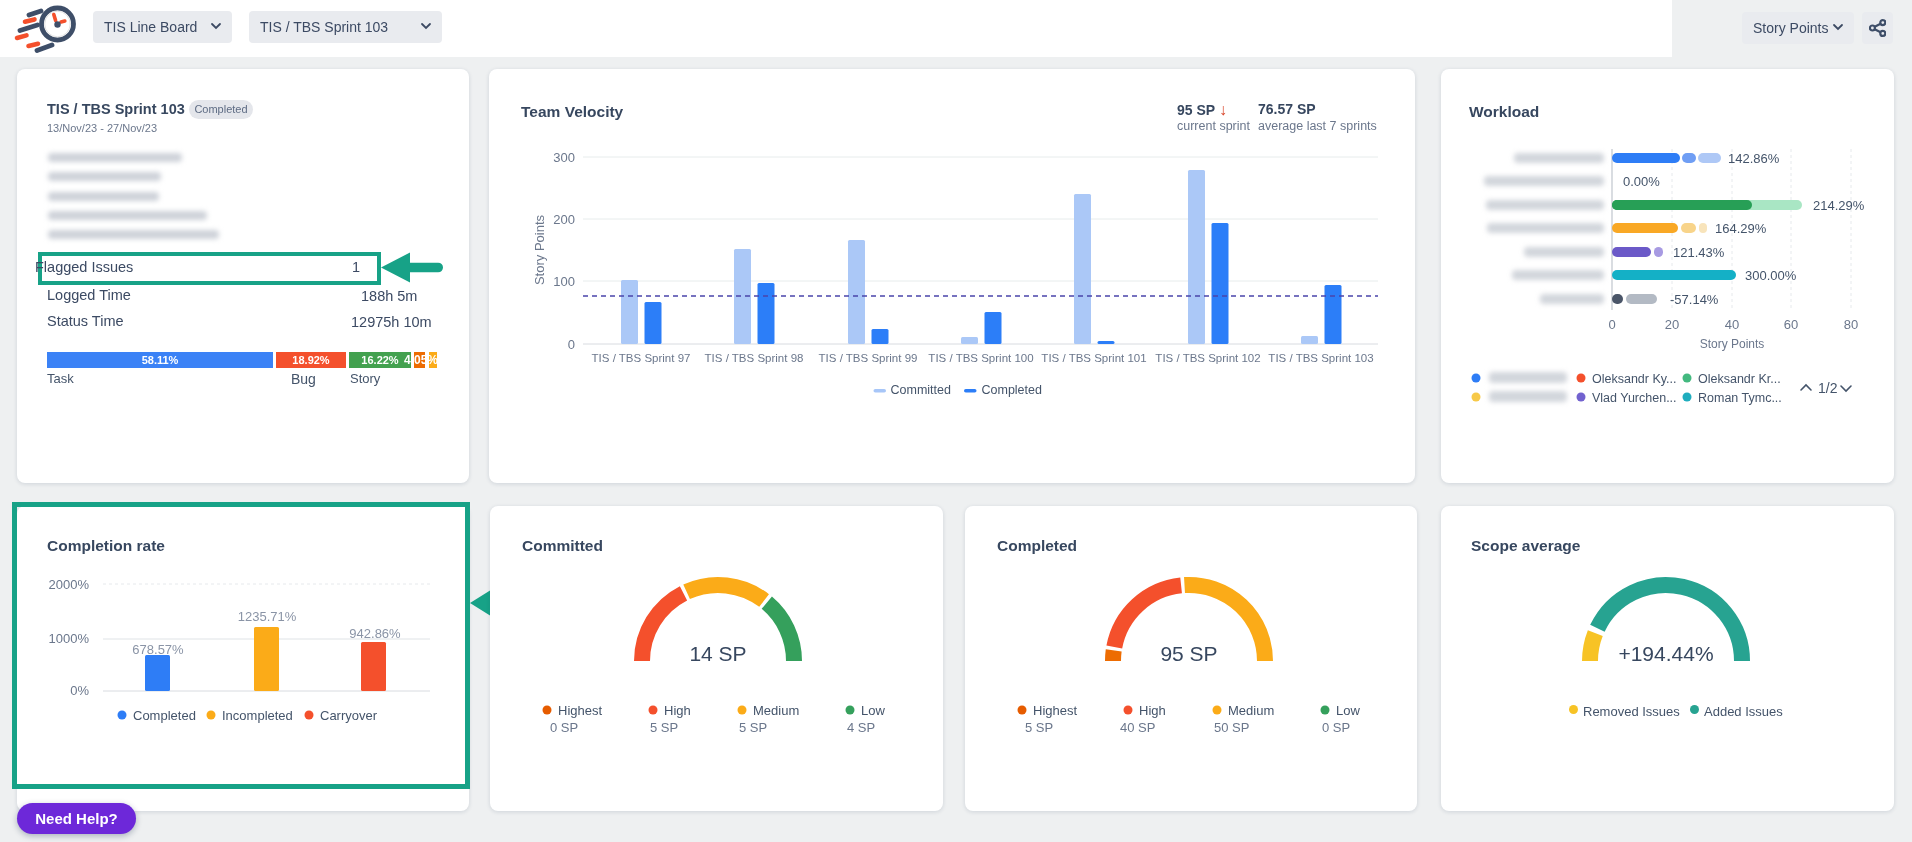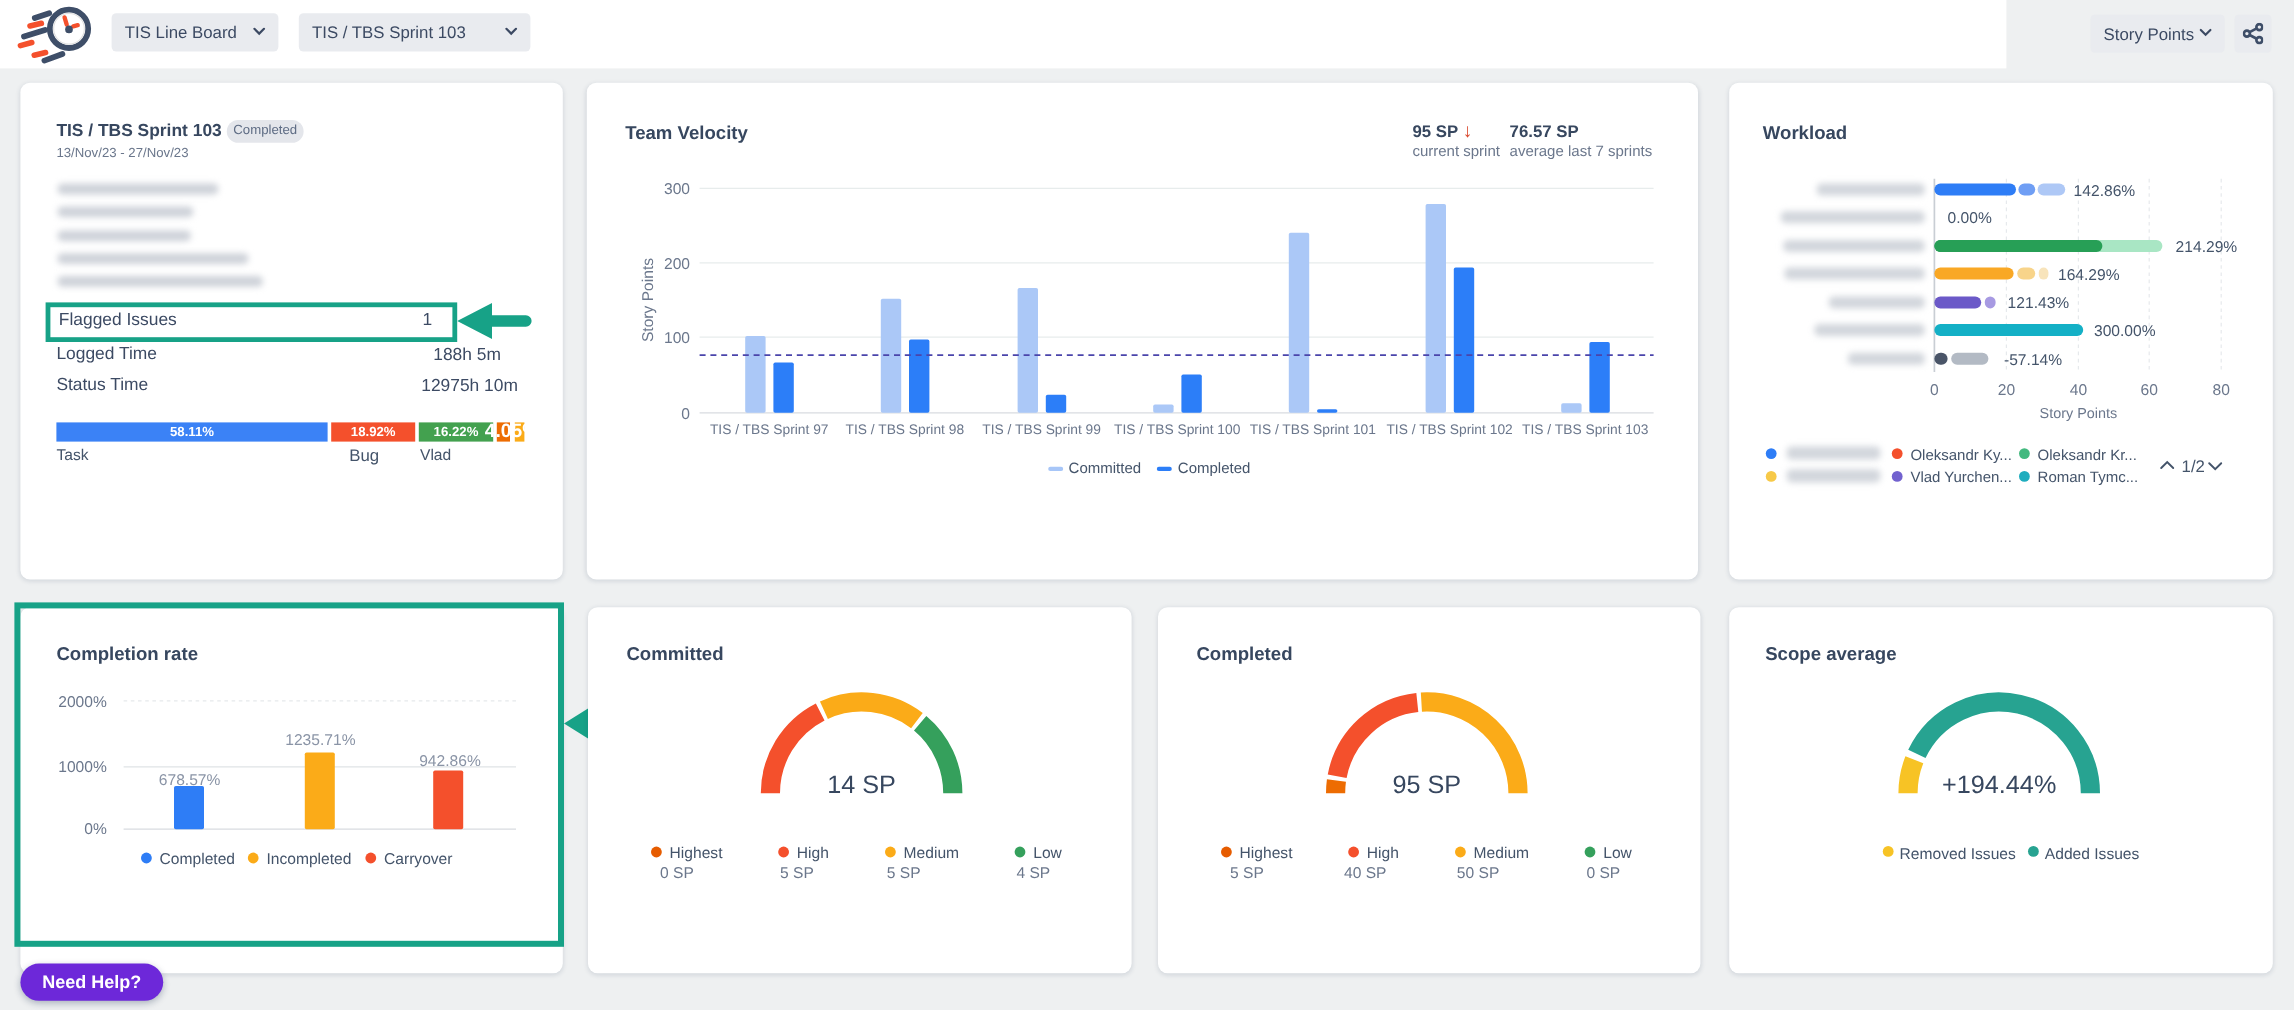--- a/index.html
+++ b/index.html
@@ -66,39 +66,39 @@
 <div class="card" style="left:17px; top:69px; width:452px; height:414px;"></div>
 <div class="abs" style="left:47px; top:101px; font-size:14.5px; font-weight:bold; color:#37475f;">TIS / TBS Sprint 103</div>
 <div class="abs" style="left:189px; top:100px; width:64px; height:19px; background:#e4e6eb; border-radius:10px; font-size:11px; color:#5e6c84; text-align:center; line-height:19px;">Completed</div>
 <div class="abs txt13" style="left:47px; top:122px;">13/Nov/23 - 27/Nov/23</div>
 <div class="blur-bar" style="left:48px; top:153px; width:134px;"></div>
 <div class="blur-bar" style="left:48px; top:172px; width:113px;"></div>
 <div class="blur-bar" style="left:48px; top:192px; width:111px;"></div>
 <div class="blur-bar" style="left:48px; top:211px; width:159px;"></div>
 <div class="blur-bar" style="left:48px; top:230px; width:171px;"></div>
 <div class="abs" style="left:38px; top:252px; width:343px; height:33px; border:4px solid #17a287;"></div>
-<div class="abs txt15" style="left:49px; top:259px;">Flagged Issues</div>
+<div class="abs txt15" style="left:35px; top:259px;">Flagged Issues</div>
 <div class="abs txt15" style="left:352px; top:259px;">1</div>
 <svg class="abs" style="left:381px; top:252px;" width="63" height="31" viewBox="0 0 63 31">
   <path d="M0 15.5 L29 0.5 L29 10.7 L57.2 10.7 A4.8 4.8 0 0 1 62 15.5 A4.8 4.8 0 0 1 57.2 20.3 L29 20.3 L29 30.5 Z" fill="#17a287"></path>
 </svg>
 <div class="abs txt15" style="left:47px; top:287px;">Logged Time</div>
 <div class="abs txt15" style="left:361px; top:288px;">188h 5m</div>
 <div class="abs txt15" style="left:47px; top:313px;">Status Time</div>
 <div class="abs txt15" style="left:351px; top:314px;">12975h 10m</div>
 
 <div class="abs" style="left:47px; top:352px; height:16px; width:226px; background:#3b82f6; color:#fff; font-size:11px; font-weight:bold; text-align:center; line-height:16px;">58.11%</div>
 <div class="abs" style="left:276px; top:352px; height:16px; width:70px; background:#f4502c; color:#fff; font-size:11px; font-weight:bold; text-align:center; line-height:16px;">18.92%</div>
 <div class="abs" style="left:349px; top:352px; height:16px; width:62px; background:#43a14f; color:#fff; font-size:11px; font-weight:bold; text-align:center; line-height:16px;">16.22%</div>
 <div class="abs" style="left:414px; top:352px; height:16px; width:11px; background:#ed6c02;"></div>
 <div class="abs" style="left:429px; top:352px; height:16px; width:8px; background:#fbab18;"></div>
-<div class="abs" style="left:404px; top:352px; height:16px; color:#fff; font-size:16px; font-weight:bold; line-height:16px;">4.05%</div>
+<div class="abs" style="left:404px; top:352px; height:16px; color:#fff; font-size:12px; font-weight:bold; line-height:16px;">4.05%</div>
 <div class="abs" style="left:47px; top:371px; font-size:13px; color:#44546a;">Task</div>
 <div class="abs" style="left:291px; top:371px; font-size:14px; color:#44546a;">Bug</div>
-<div class="abs" style="left:350px; top:371px; font-size:13px; color:#44546a;">Vlad</div>
+<div class="abs" style="left:350px; top:371px; font-size:13px; color:#44546a;">Story</div>
 
 <div class="card" style="left:489px; top:69px; width:926px; height:414px;"></div>
 <div class="ctitle" style="left:521px; top:103px;">Team Velocity</div>
 <div class="abs" style="left:1177px; top:101px; font-size:14px; font-weight:bold; color:#37475f;">95 SP&nbsp;<span style="color:#d9472b; font-size:16px;">↓</span></div>
 <div class="abs" style="left:1177px; top:119px; font-size:12.5px; color:#6b778c;">current sprint</div>
 <div class="abs" style="left:1258px; top:101px; font-size:14px; font-weight:bold; color:#37475f;">76.57 SP</div>
 <div class="abs" style="left:1258px; top:119px; font-size:12.5px; color:#6b778c;">average last 7 sprints</div>
 <svg class="abs" style="left:489px; top:69px;" width="926" height="414" viewBox="0 0 926 414">
   <g font-family="Liberation Sans, sans-serif">
 

